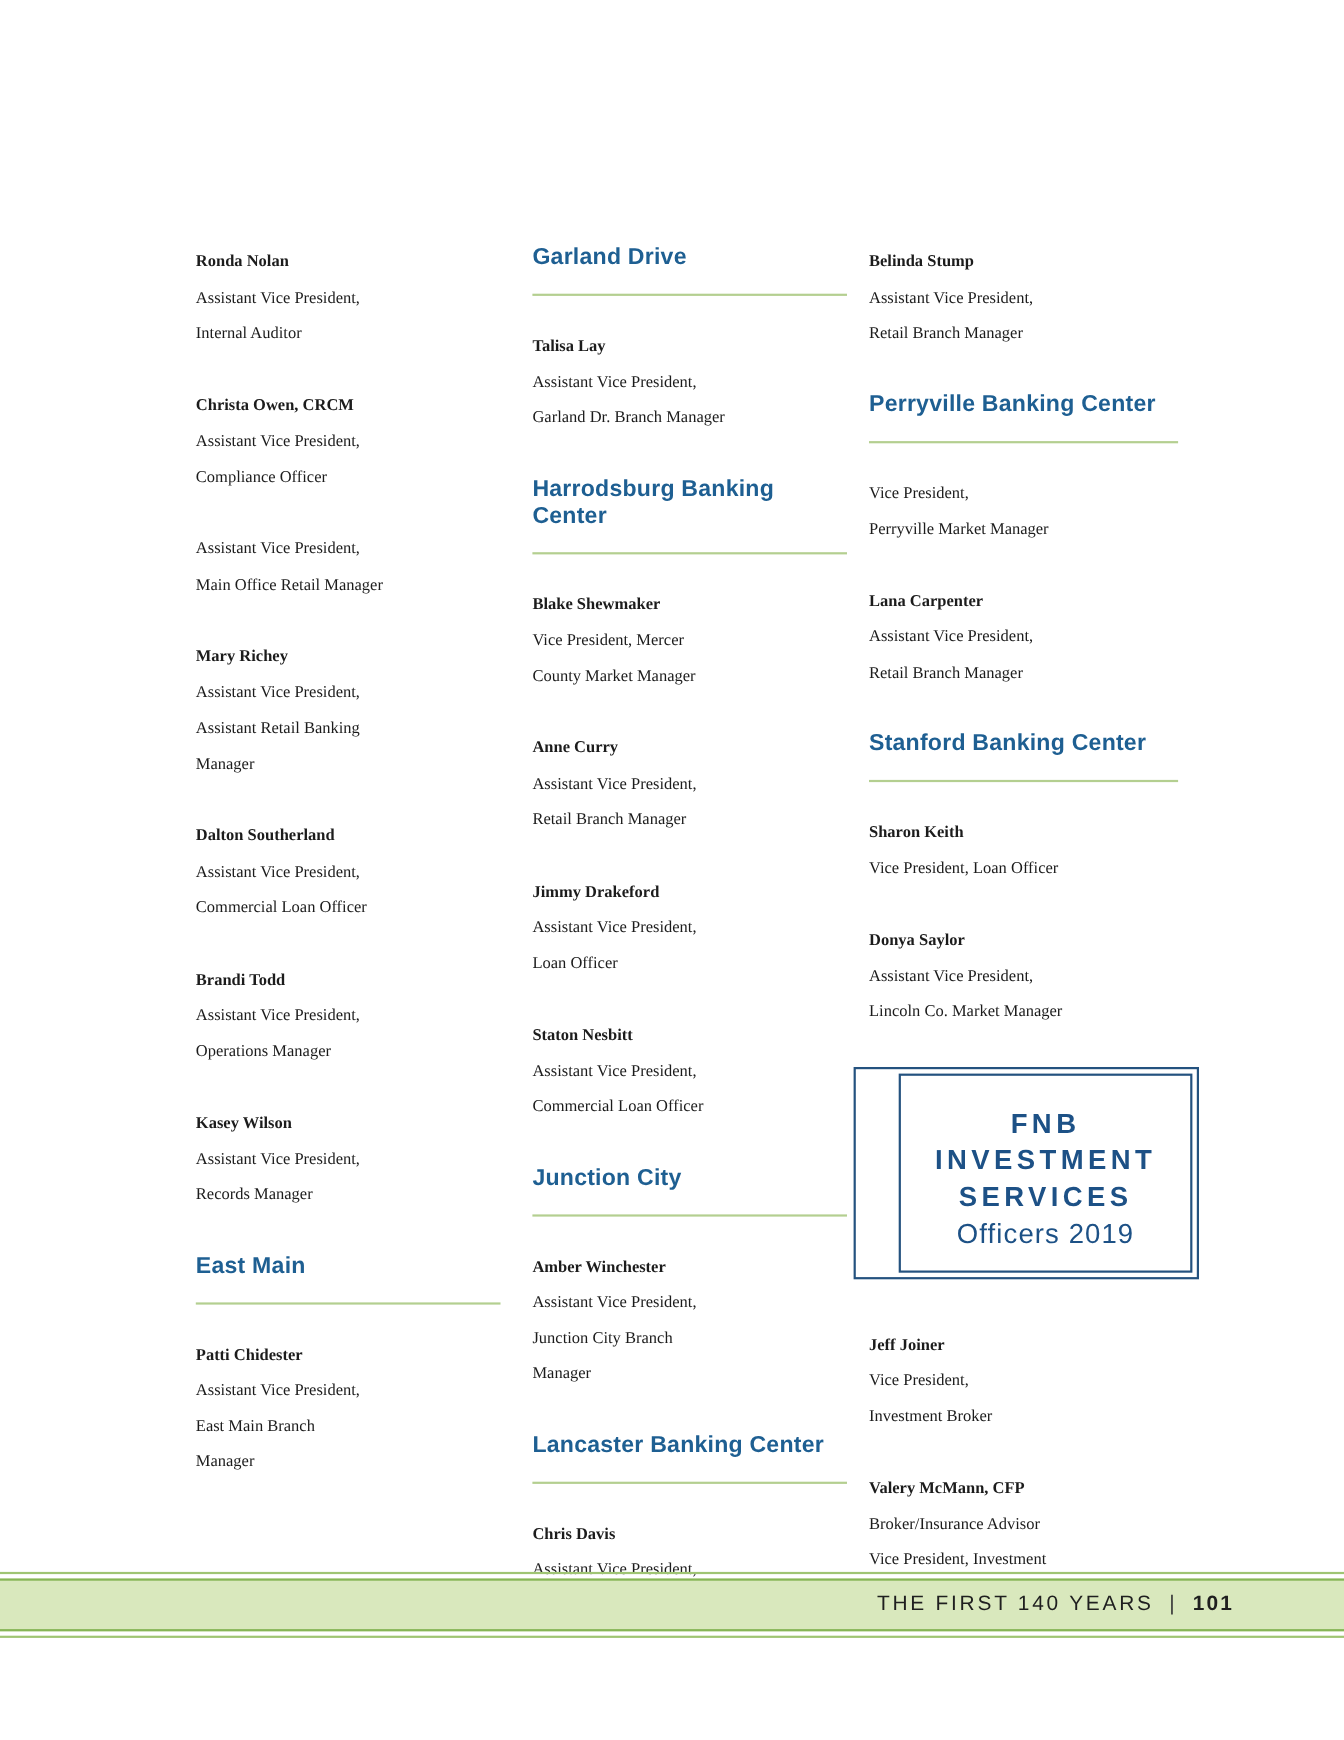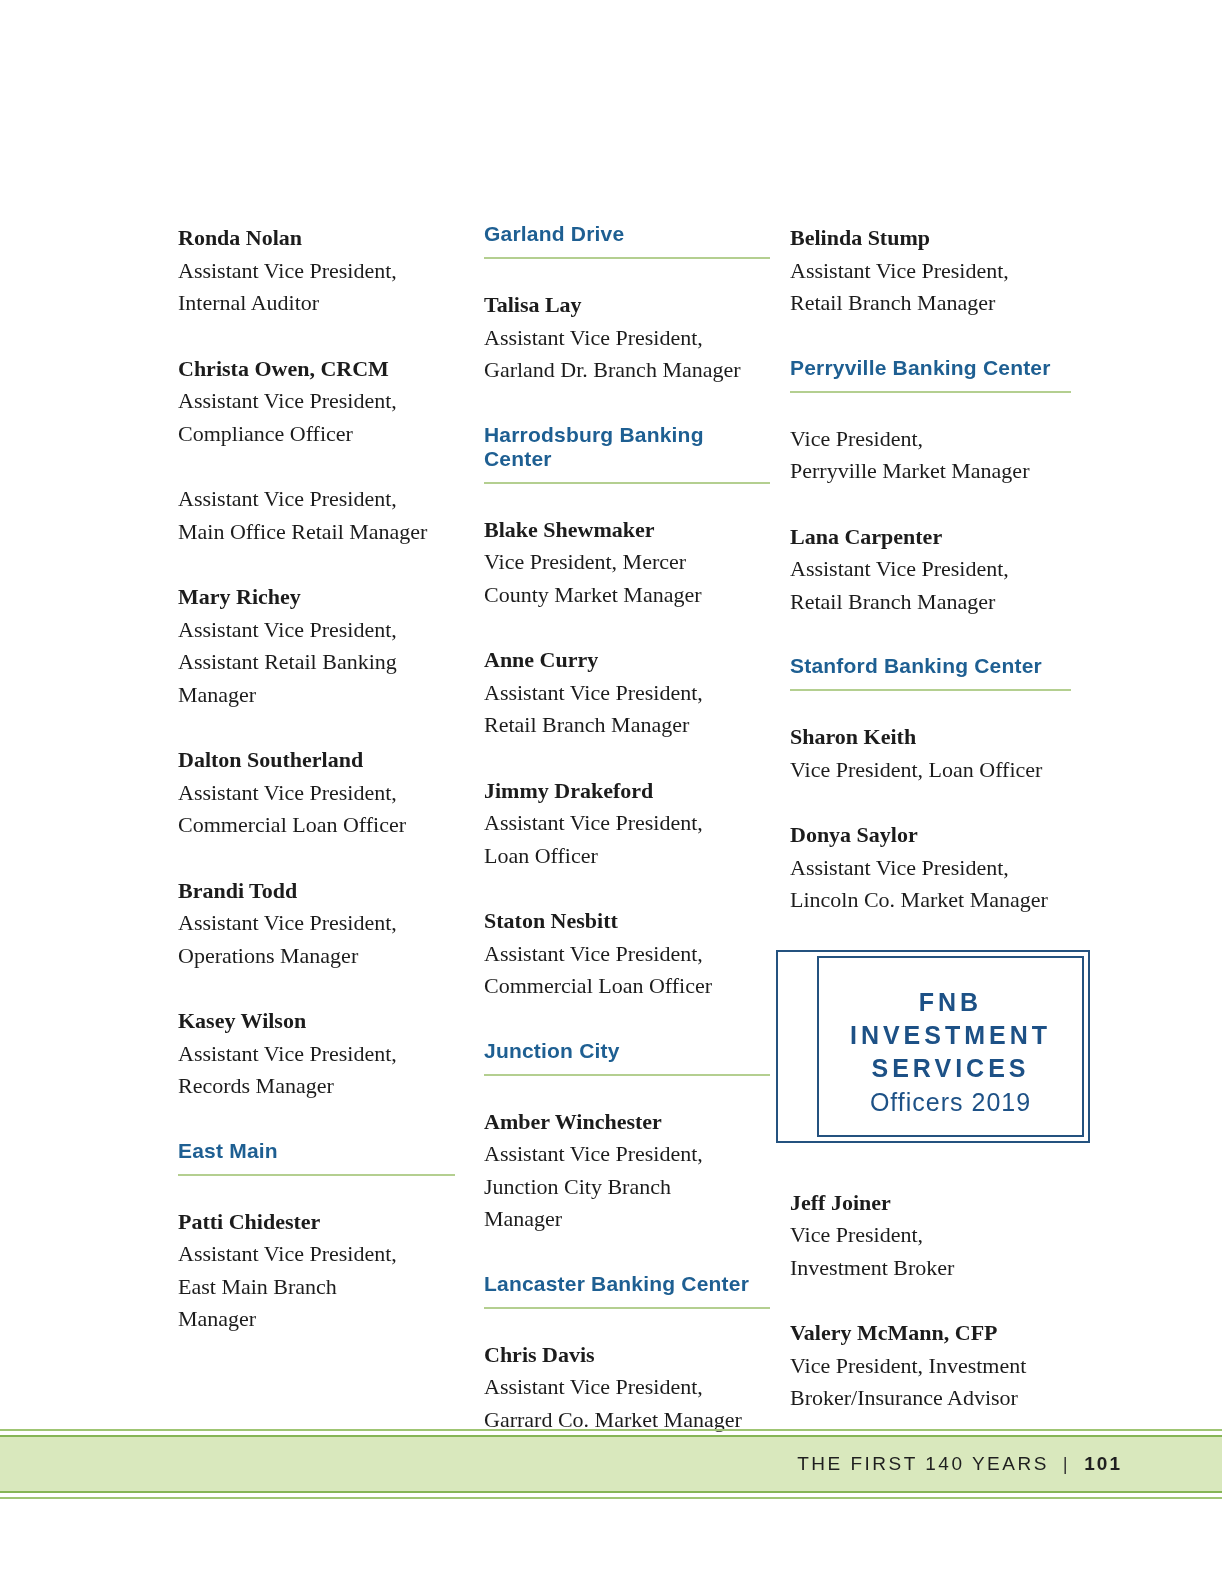--- a/index.html
+++ b/index.html
@@ -13,29 +13,29 @@
     font-family: "Liberation Serif", serif;
   }
 
   .column { position: absolute; top: 222px; }
   .column-1 { left: 178px; width: 277px; }
   .column-2 { left: 484px; width: 286px; }
   .column-3 { left: 790px; width: 281px; }
 
   .person {
     margin-bottom: 33px;
-    font-size: 22px;
+    font-size: 15px;
     line-height: 32.5px;
     color: #1c1c1c;
   }
   .person-name { font-weight: bold; }
 
   .section-header {
     margin: 36px 0 30px 0;
-    padding-bottom: 11px;
+    padding-bottom: 21px;
     border-bottom: 2px solid #b4cf90;
     font-family: "Liberation Sans", sans-serif;
     font-weight: 600;
     font-size: 21px;
     letter-spacing: 0.2px;
     color: #1e5f92;
   }
   .column .section-header:first-child { margin-top: 0; }
 
   .invest-box {
@@ -65,21 +65,21 @@
     line-height: 34px;
     letter-spacing: 1px;
     font-weight: normal;
   }
 
   .footer { position: absolute; left: 0; right: 0; top: 1429px; }
   .hairline { height: 2px; background: #9fc573; }
   .footer-bar {
     box-sizing: border-box;
     margin: 4px 0;
-    height: 58px;
+    height: 48px;
     background: #d9e8bd;
     border-top: 2px solid #86b556;
     border-bottom: 2px solid #86b556;
     display: flex;
     align-items: center;
     justify-content: flex-end;
     padding-right: 100px;
     font-family: "Liberation Sans", sans-serif;
     font-size: 19px;
     letter-spacing: 2.5px;
@@ -212,22 +212,22 @@
           <div class="invest-line-bold">Officers 2019</div>
         </div>
       </div>
       <div class="person">
         <div class="person-name">Jeff Joiner</div>
         <div class="person-title">Vice President,</div>
         <div class="person-title">Investment Broker</div>
       </div>
       <div class="person">
         <div class="person-name">Valery McMann, CFP</div>
+        <div class="person-title">Broker/Insurance Advisor</div>
         <div class="person-title">Vice President, Investment</div>
-        <div class="person-title">Broker/Insurance Advisor</div>
       </div>
     </div>
 
   <div class="footer">
     <div class="hairline"></div>
     <div class="footer-bar">
       <span>THE FIRST 140 YEARS</span>
       <span class="footer-sep">|</span>
       <span class="footer-page">101</span>
     </div>

